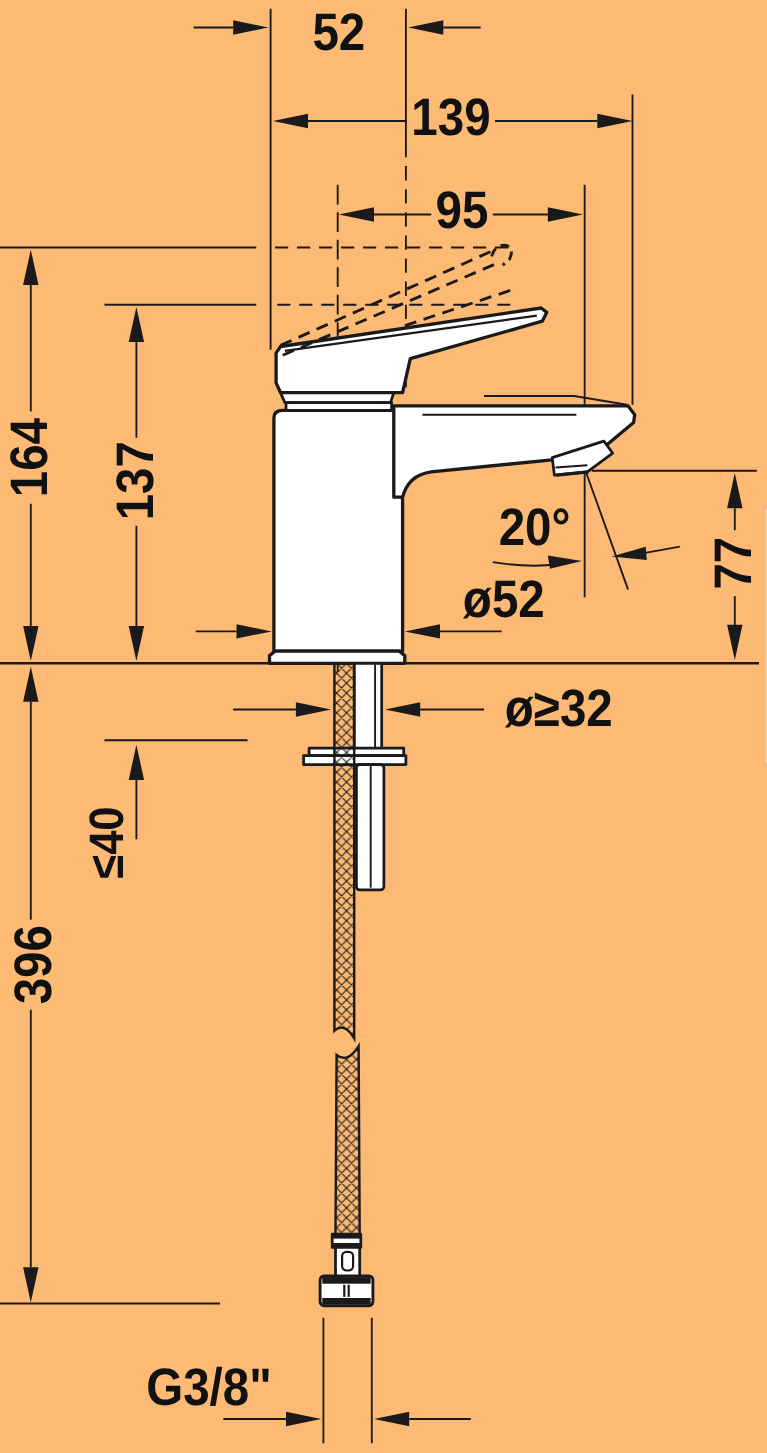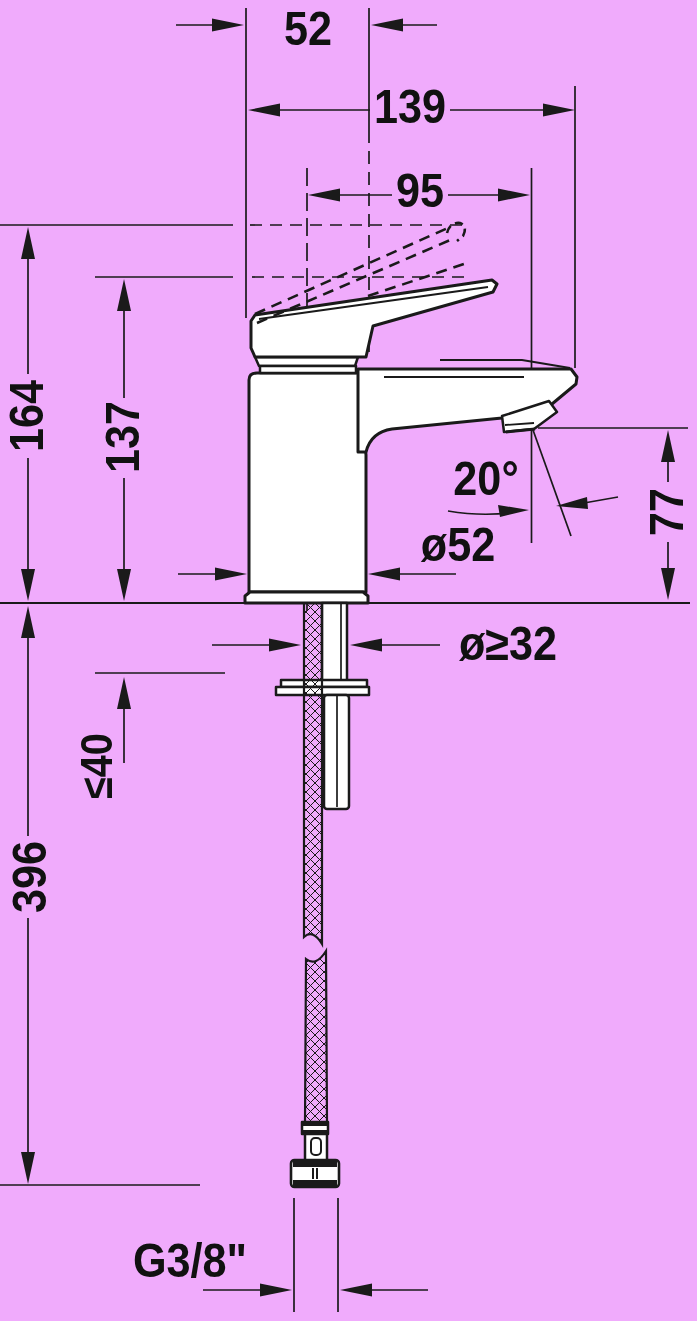--- a/index.html
+++ b/index.html
@@ -1,16 +1,16 @@
 <!DOCTYPE html>
 <html><head>
 <meta charset="utf-8">
 <style>
   html,body{margin:0;padding:0;background:#fff;}
-  #canvas{position:relative;width:697px;height:1321px;background:#f0abfc;overflow:hidden;}
+  #canvas{position:relative;width:697px;height:1321px;background:#fdba74;overflow:hidden;}
   svg{display:block;}
   text{font-family:"Liberation Sans","DejaVu Sans",sans-serif;font-weight:bold;fill:#111;}
   .dim-text{font-size:48px;}
   .dim-text-sm{font-size:44px;}
   .thin{stroke:#1a1a1a;stroke-width:1.7;fill:none;}
   .med{stroke:#1a1a1a;stroke-width:2.2;fill:none;}
   .obj{stroke:#1a1a1a;stroke-width:3;fill:#fff;stroke-linejoin:round;}
   .obj25{stroke:#1a1a1a;stroke-width:2.5;fill:#fff;stroke-linejoin:round;}
   .detail{stroke:#1a1a1a;stroke-width:1.8;fill:none;}
   .arrow{fill:#1a1a1a;stroke:none;}

